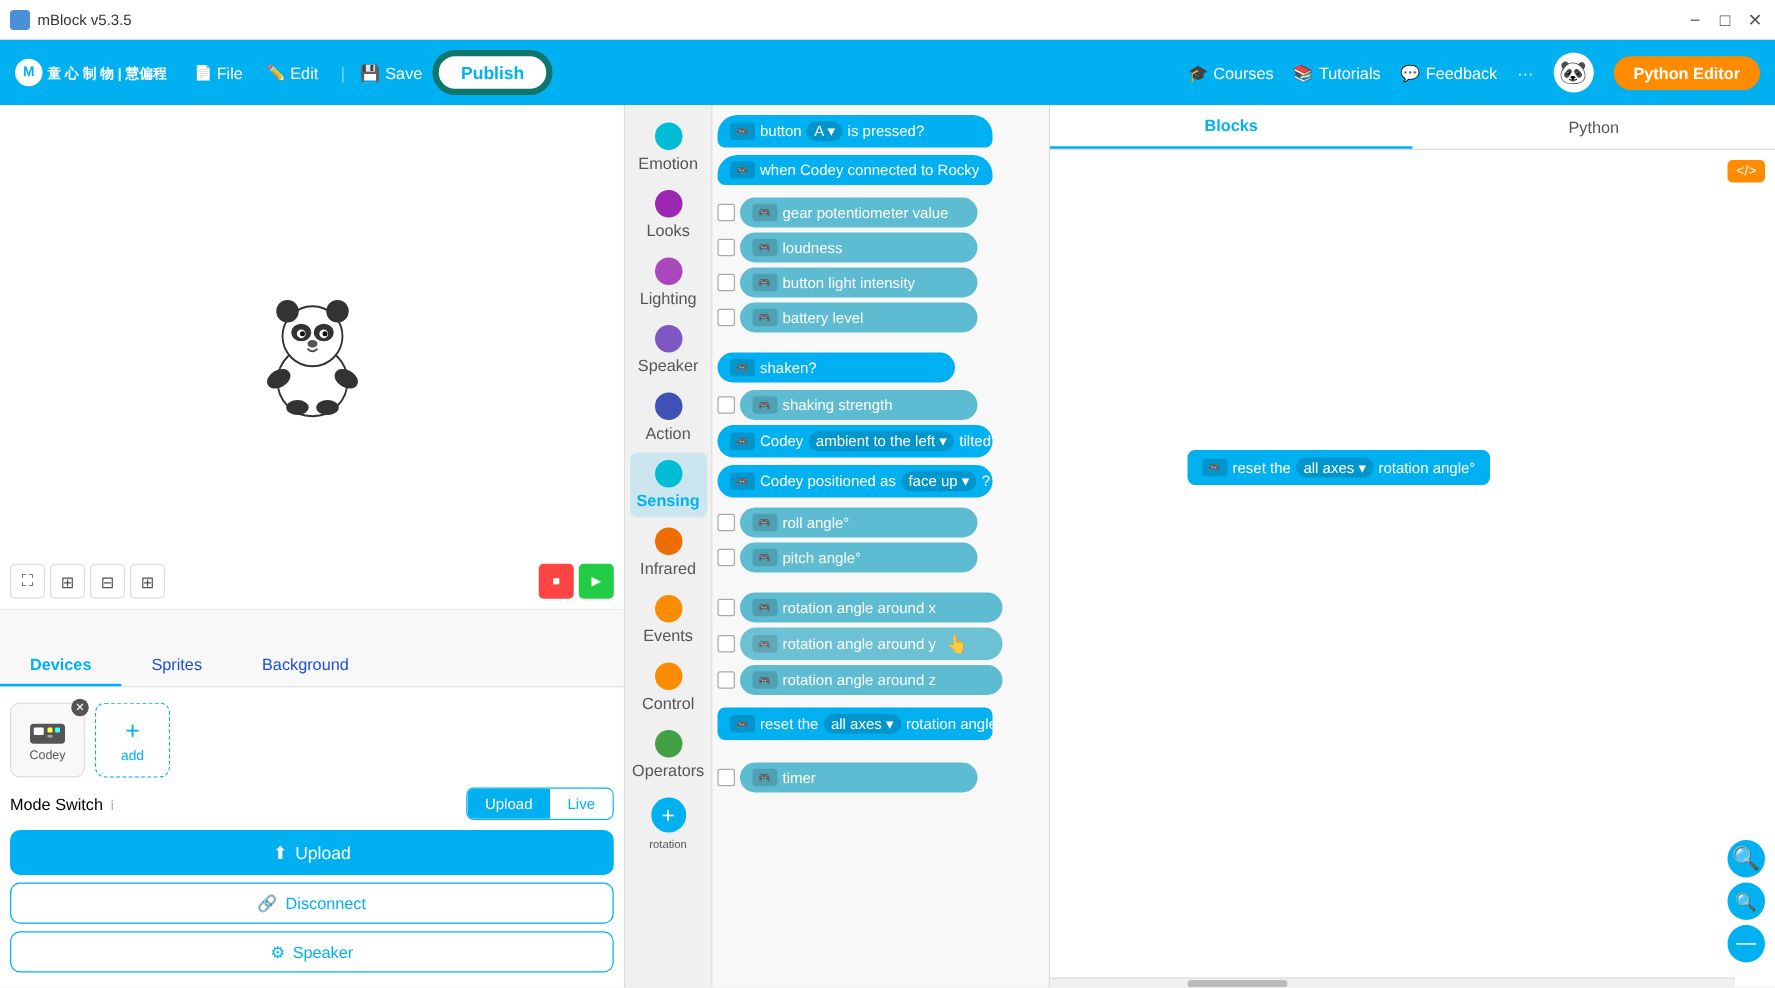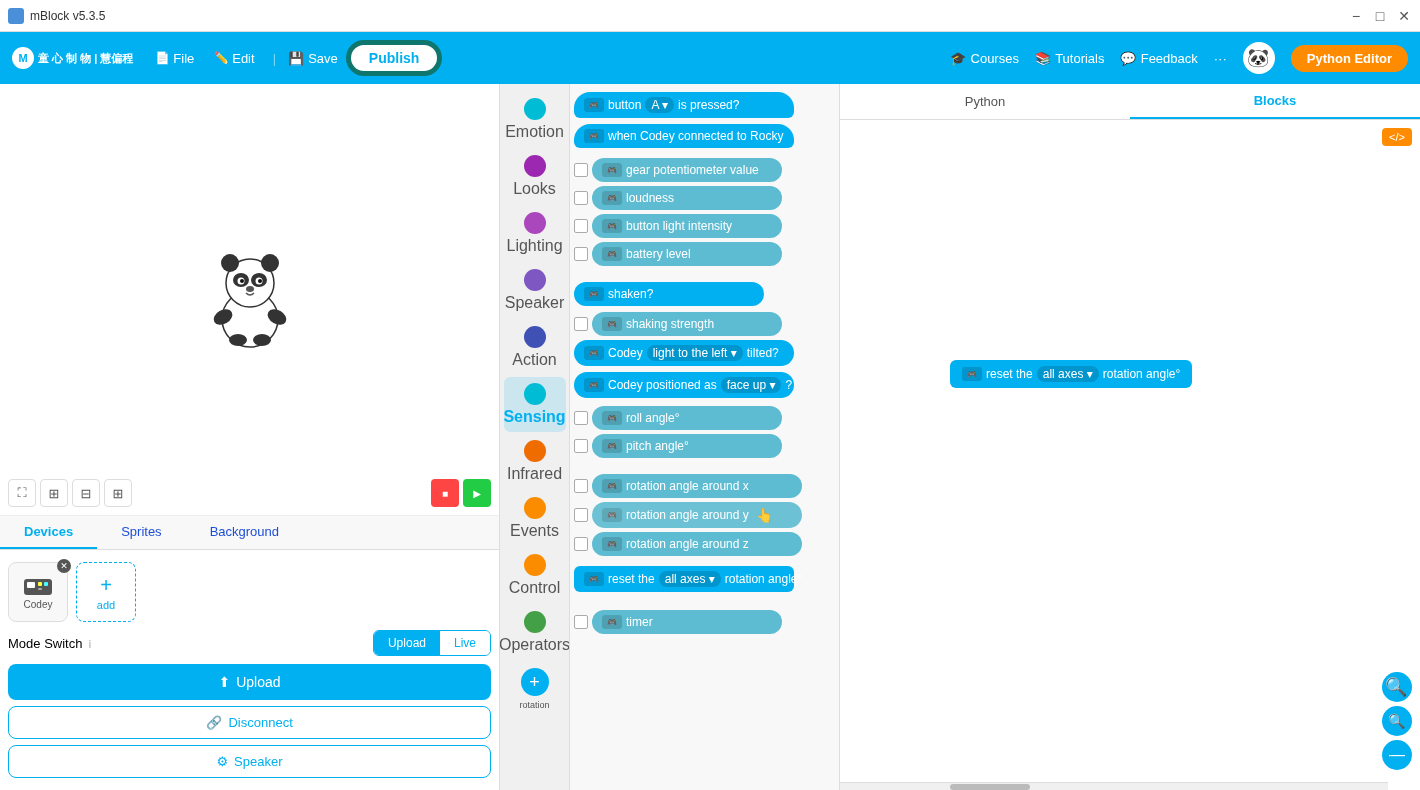--- a/index.html
+++ b/index.html
@@ -111,20 +111,21 @@
     }
 
     
     .tabs-area {
       background: #f8f8f8;
       border-bottom: 1px solid #ddd;
     }
     .tabs-row {
       display: flex;
       align-items: flex-end;
+      margin-top: 28px;
     }
     .tab-item {
       padding: 8px 24px;
       cursor: pointer;
       font-size: 13px;
       color: #1d4ed8;
       border-bottom: 2px solid transparent;
     }
     .tab-item.active {
       color: #00b0f0;
@@ -236,21 +237,21 @@
       flex-direction: column;
       align-items: center;
       gap: 3px;
       padding: 6px 4px;
       cursor: pointer;
       border-radius: 6px;
       width: 62px;
     }
     .cat-item.active { background: rgba(0,176,240,0.15); }
     .cat-dot { width: 22px; height: 22px; border-radius: 50%; }
-    .cat-label { font-size: 16px; color: #555; text-align: center; }
+    .cat-label { font-size: 13px; color: #555; text-align: center; }
     .cat-plus {
       width: 28px; height: 28px; border-radius: 50%;
       background: #00b0f0; color: white; border: none;
       display: flex; align-items: center; justify-content: center;
       font-size: 18px; cursor: pointer; margin-top: 4px;
     }
 
     
     .blocks-panel {
       width: 270px;
@@ -634,21 +635,21 @@
         <div class="block block-sensing" style="border-radius:20px; width:190px;">
           <span class="block-icon">🎮</span>
           <span>shaking strength</span>
         </div>
       </div>
 
       <div style="margin-bottom:2px;">
         <div class="block block-cyan" style="border-radius:20px; width:220px;">
           <span class="block-icon">🎮</span>
           <span>Codey</span>
-          <span class="block-dropdown">light to the left ▾</span>
+          <span class="block-dropdown">ambient to the left ▾</span>
           <span>tilted?</span>
         </div>
       </div>
 
       <div style="margin-bottom:4px;">
         <div class="block block-cyan" style="border-radius:20px; width:220px;">
           <span class="block-icon">🎮</span>
           <span>Codey positioned as</span>
           <span class="block-dropdown">face up ▾</span>
           <span>?</span>
@@ -714,22 +715,22 @@
         <div class="block block-sensing" style="border-radius:20px; width:190px;">
           <span class="block-icon">🎮</span>
           <span>timer</span>
         </div>
       </div>
     </div>
 
     <div class="canvas-area">
 
       <div class="blocks-python-tabs">
+        <div class="bp-tab active">Blocks</div>
         <div class="bp-tab">Python</div>
-        <div class="bp-tab active">Blocks</div>
       </div>
 
       <button class="code-expand-btn">&lt;/&gt;</button>
 
       <div class="canvas-content" style="margin-top: 36px; height: calc(100% - 36px);">
 
         <div style="position:absolute; left:110px; top:240px;">
           <div class="block block-cyan" style="border-radius:6px; padding:6px 12px;">
             <span class="block-icon">🎮</span>
             <span>reset the</span>

